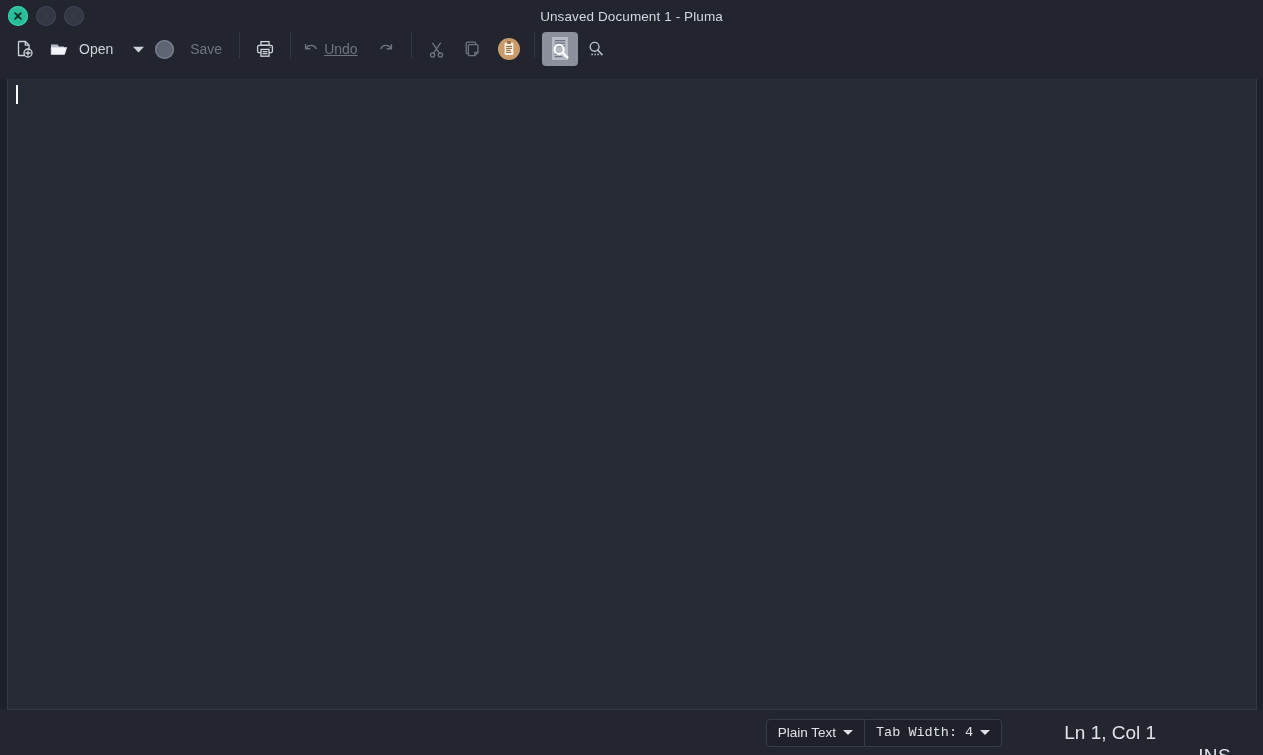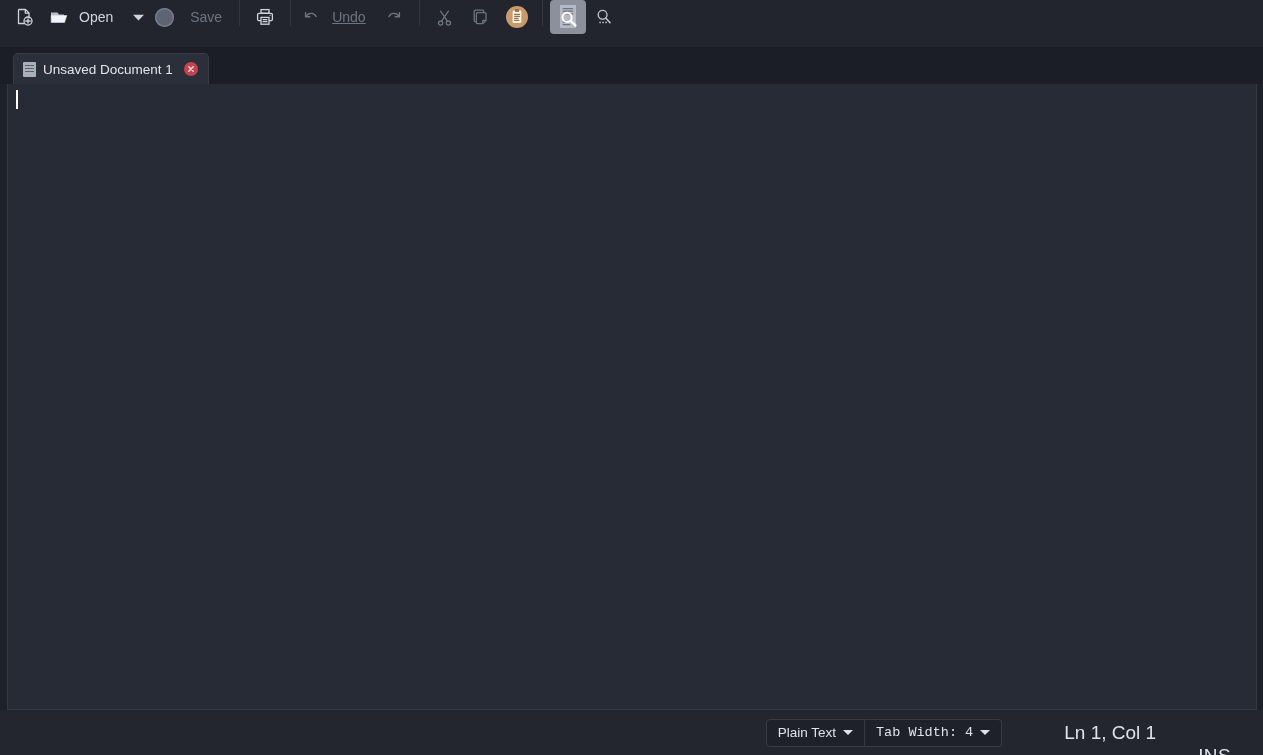--- a/index.html
+++ b/index.html
@@ -247,20 +247,32 @@
     border-left: 5px solid transparent;
     border-right: 5px solid transparent;
     border-top: 5px solid #dfe2e8;
   }
 </style>
 </head>
 <body>
 
 <div id="app">
 
+  <div class="titlebar">
+    <div class="win-buttons">
+      <div class="win-btn close">
+        <svg width="10" height="10" viewBox="0 0 10 10">
+          <path d="M2.2 2.2 L7.8 7.8 M7.8 2.2 L2.2 7.8" stroke="#10302a" stroke-width="1.9" stroke-linecap="round"></path>
+        </svg>
+      </div>
+      <div class="win-btn minimize"></div>
+      <div class="win-btn maximize"></div>
+    </div>
+    <div class="title-text">Unsaved Document 1 - Pluma</div>
+  </div>
 
   <div class="toolbar">
 
     <div class="tb-item tb-icon-btn" title="New">
       <svg width="20" height="20" viewBox="0 0 20 20">
         <path d="M4.5 2.5 h7 l3.5 3.5 v5.2" fill="none" stroke="#cfd3da" stroke-width="1.3" stroke-linejoin="round"></path>
         <path d="M4.5 2.5 v14 h6.2" fill="none" stroke="#cfd3da" stroke-width="1.3" stroke-linejoin="round"></path>
         <path d="M11.3 2.6 v3.6 h3.6" fill="none" stroke="#cfd3da" stroke-width="1.3" stroke-linejoin="round"></path>
         <circle cx="14" cy="14" r="4" fill="none" stroke="#cfd3da" stroke-width="1.3"></circle>
         <path d="M14 11.8 v4.4 M11.8 14 h4.4" stroke="#cfd3da" stroke-width="1.3" stroke-linecap="round"></path>
@@ -293,21 +305,21 @@
         <rect x="6" y="2.6" width="8" height="3.6" fill="none" stroke="#cfd3da" stroke-width="1.3"></rect>
         <path d="M4 6.3 h12 a1.4 1.4 0 0 1 1.4 1.4 v4.6 a1.4 1.4 0 0 1 -1.4 1.4 H4 a1.4 1.4 0 0 1 -1.4 -1.4 V7.7 A1.4 1.4 0 0 1 4 6.3 Z" fill="none" stroke="#cfd3da" stroke-width="1.3"></path>
         <rect x="6" y="10.4" width="8" height="6.8" fill="#22252e" stroke="#cfd3da" stroke-width="1.3"></rect>
         <path d="M7.6 12.6 h4.8 M7.6 14.6 h4.8" stroke="#cfd3da" stroke-width="1.1"></path>
         <circle cx="15.1" cy="8.3" r="0.6" fill="#cfd3da"></circle>
       </svg>
     </div>
 
     <div class="tb-sep"></div>
 
-    <div class="tb-item disabled" style="padding:0 6px 0 4px; gap:8px;text-decoration:underline;">
+    <div class="tb-item disabled" style="padding:0 6px 0 4px; gap:0;text-decoration:underline;">
       <svg width="18" height="18" viewBox="0 0 18 18">
         <path d="M4 8.4 C6.4 4.2 12.4 4.4 14 8.6" fill="none" stroke="#6e7480" stroke-width="1.4" stroke-linecap="round"></path>
         <path d="M3.6 4.6 L3.6 8.8 L7.8 8.8" fill="none" stroke="#6e7480" stroke-width="1.4" stroke-linecap="round" stroke-linejoin="round"></path>
       </svg>
       <span class="tb-label">Undo</span>
     </div>
 
     <div class="tb-item tb-icon-btn disabled">
       <svg width="18" height="18" viewBox="0 0 18 18">
         <path d="M14 8.4 C11.6 4.2 5.6 4.4 4 8.6" fill="none" stroke="#6e7480" stroke-width="1.4" stroke-linecap="round"></path>
@@ -358,31 +370,20 @@
         <circle cx="8.6" cy="7.8" r="4.4" fill="none" stroke="#b9bec8" stroke-width="1.4"></circle>
         <path d="M11.9 11.2 L16 15.6" stroke="#b9bec8" stroke-width="1.6" stroke-linecap="round"></path>
         <circle cx="6.1" cy="15.4" r="0.85" fill="#b9bec8"></circle>
         <circle cx="9.1" cy="15.4" r="0.85" fill="#b9bec8"></circle>
         <circle cx="12.1" cy="15.4" r="0.85" fill="#b9bec8"></circle>
       </svg>
     </div>
 
   </div>
 
-  <div class="tabstrip">
-    <div class="tab">
-      <span class="tab-doc-icon"></span>
-      <span class="tab-title">Unsaved Document 1</span>
-      <span class="tab-close">
-        <svg width="8" height="8" viewBox="0 0 8 8">
-          <path d="M1.8 1.8 L6.2 6.2 M6.2 1.8 L1.8 6.2" stroke="#f0d6d9" stroke-width="1.5" stroke-linecap="round"></path>
-        </svg>
-      </span>
-    </div>
-  </div>
 
   <div class="editor-wrap">
     <div class="editor">
       <span class="caret"></span>
       <span></span>
     </div>
   </div>
 
   <div class="statusbar">
     <div class="status-btn">

